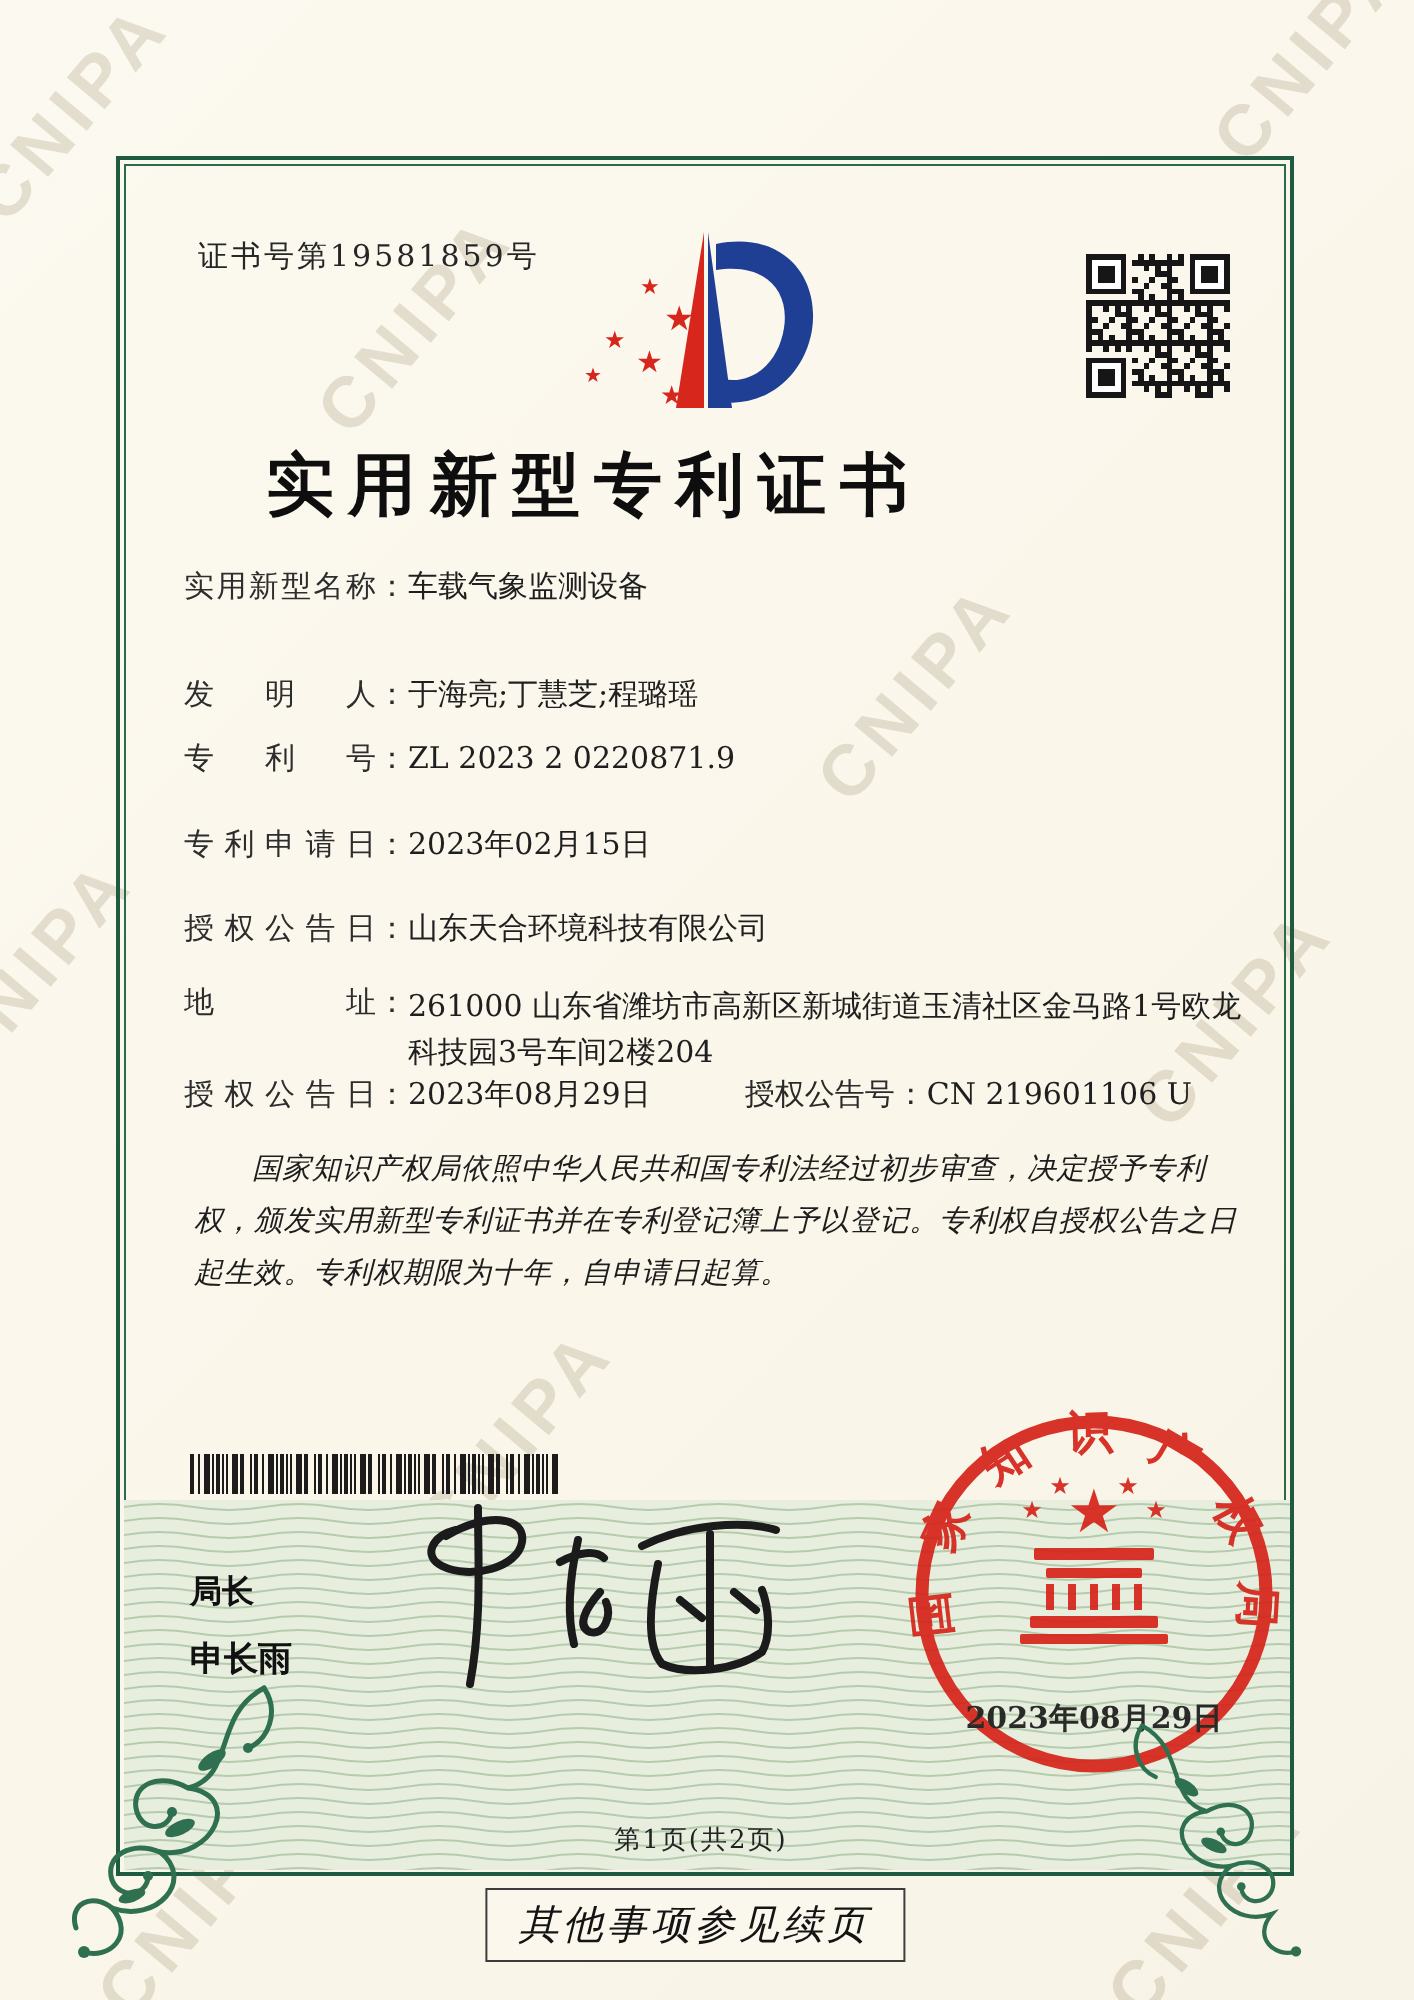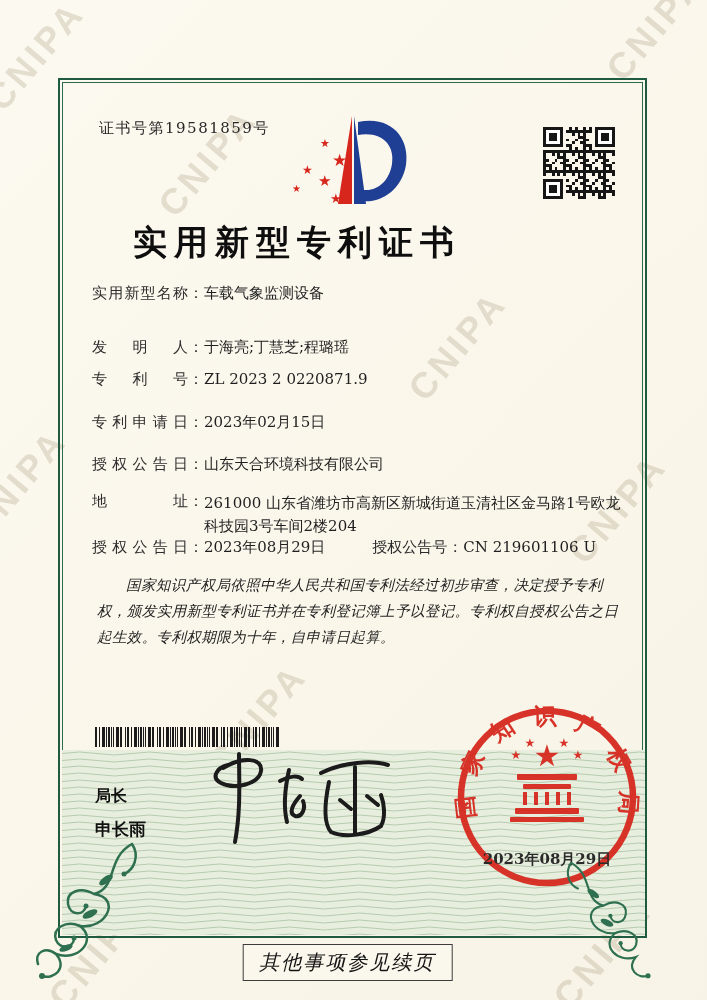--- a/index.html
+++ b/index.html
@@ -518,16 +518,17 @@
       </g>
       <g fill="#2f7050">
         <circle cx="6" cy="140" r="3"></circle>
           <circle cx="50" cy="70" r="2.5"></circle>
           <circle cx="38" cy="102" r="2.5"></circle>
         <ellipse cx="70" cy="44" rx="8" ry="3.5" transform="rotate(-35 70 44)"></ellipse>
         <ellipse cx="54" cy="78" rx="8" ry="3.5" transform="rotate(-25 54 78)"></ellipse>
       </g>
     </svg>
 
+    <div class="pageinfo">第1页(共2页)</div>
     <div class="note">其他事项参见续页</div>
 
   </div>
 </div>
 
 </body></html>

